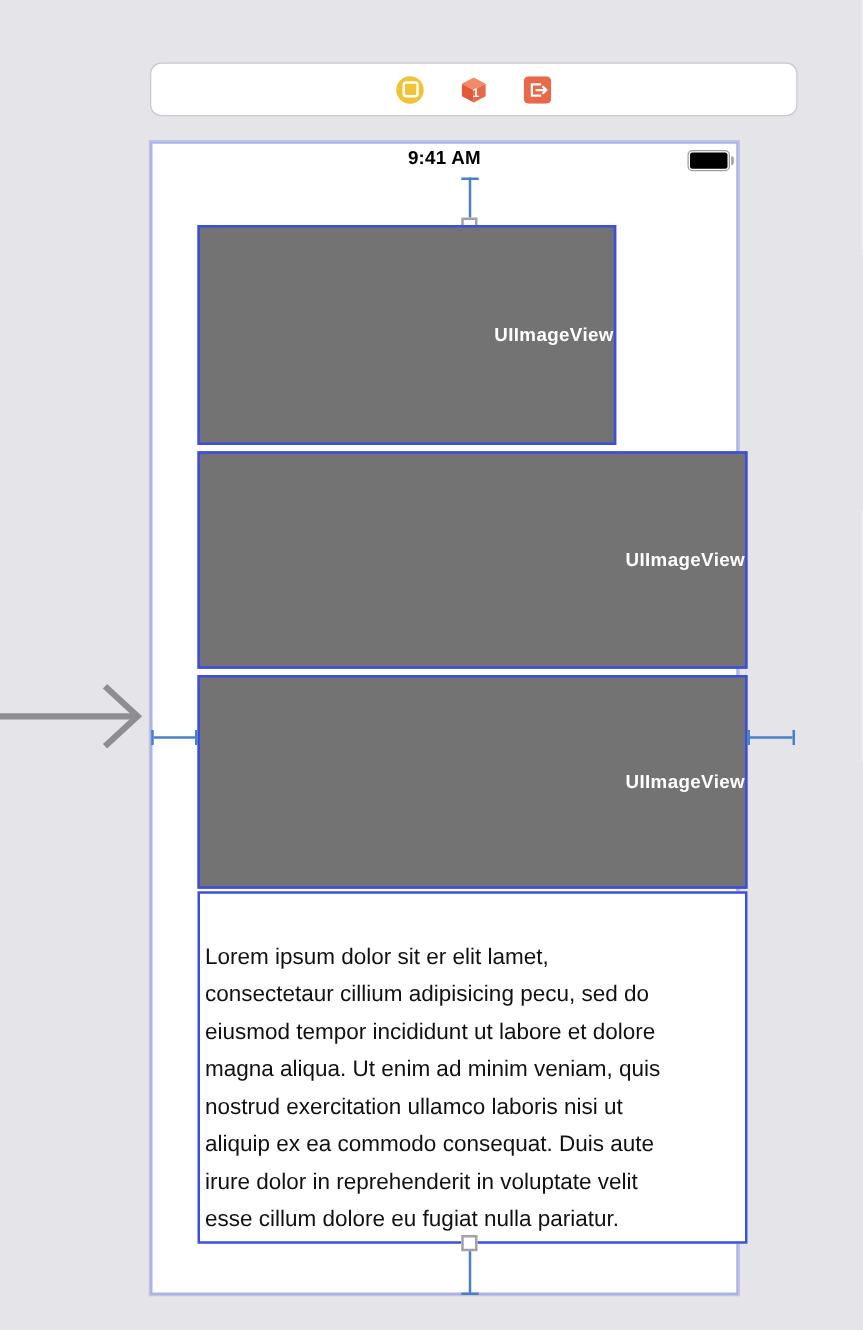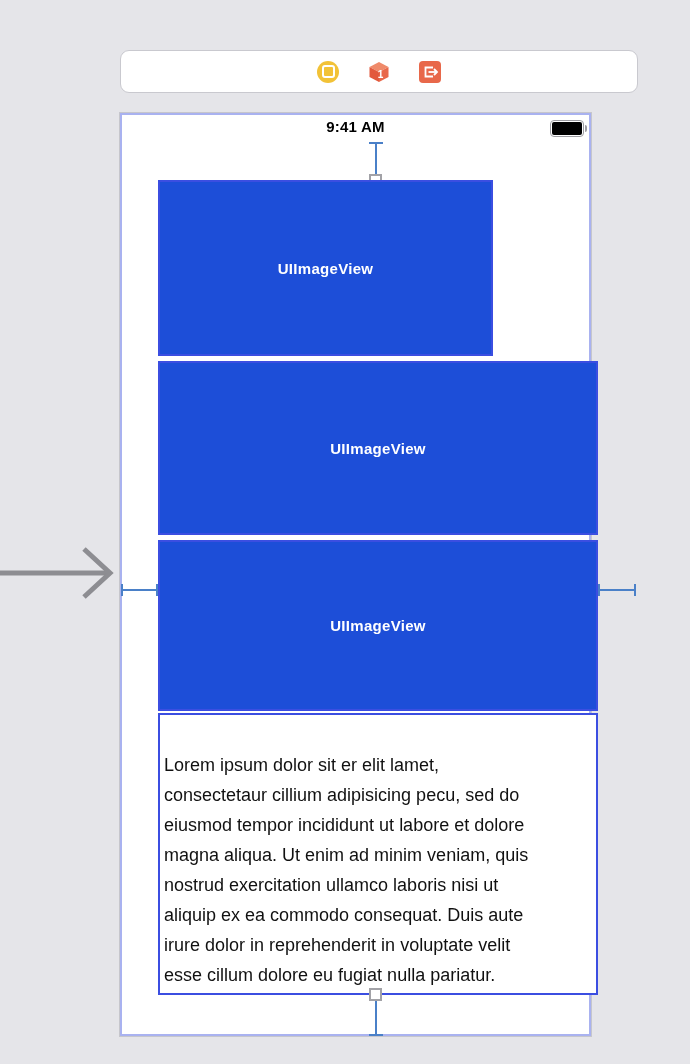--- a/index.html
+++ b/index.html
@@ -36,22 +36,22 @@
     border:1px solid #9d9da2;border-radius:4px;padding:1px;box-sizing:content-box;
   }
   .battery-fill{width:100%;height:100%;background:#000;border-radius:2px;}
   .battery-nub{
     position:absolute;right:-4px;top:4px;width:2.5px;height:7px;
     background:#9d9da2;border-radius:0 2px 2px 0;
   }
   
   .uiview-row{position:absolute;left:36px;width:440px;box-sizing:border-box;}
   .imageview{
-    background:#1d4ed8;border:2px solid #3b4ee1;box-sizing:border-box;
-    display:flex;align-items:center;justify-content:center;
+    background:#737373;border:2px solid #3b4ee1;box-sizing:border-box;
+    display:flex;align-items:center;justify-content:flex-end;
   }
   .iv-text{color:#ffffff;font-weight:700;font-size:15px;letter-spacing:.3px;}
   .row1{top:65px;height:176px;display:flex;}
   .row1 .imageview{width:335px;height:100%;}
   .labelbox{
     flex:1;background:#ffffff;border:2px solid #3b4ee1;border-left:none;
     box-sizing:border-box;display:flex;align-items:center;
     font-size:20px;color:#000;padding-left:2px;
   }
   .row2{top:246px;height:174px;}

